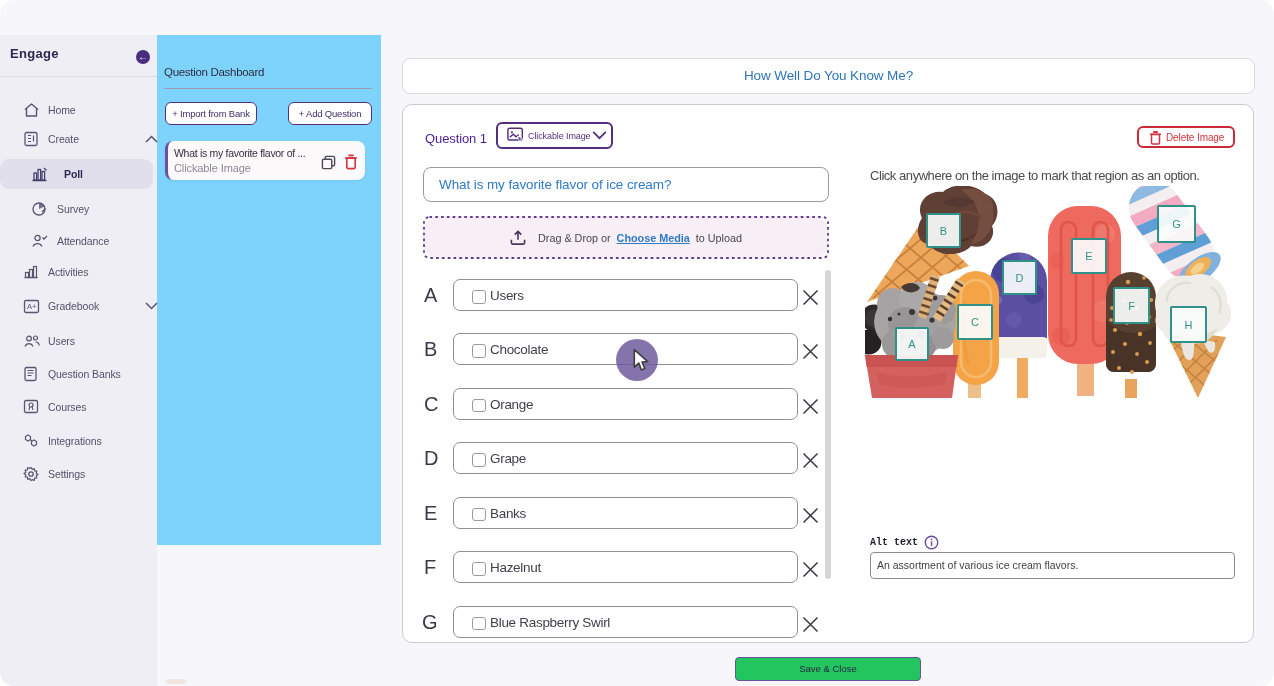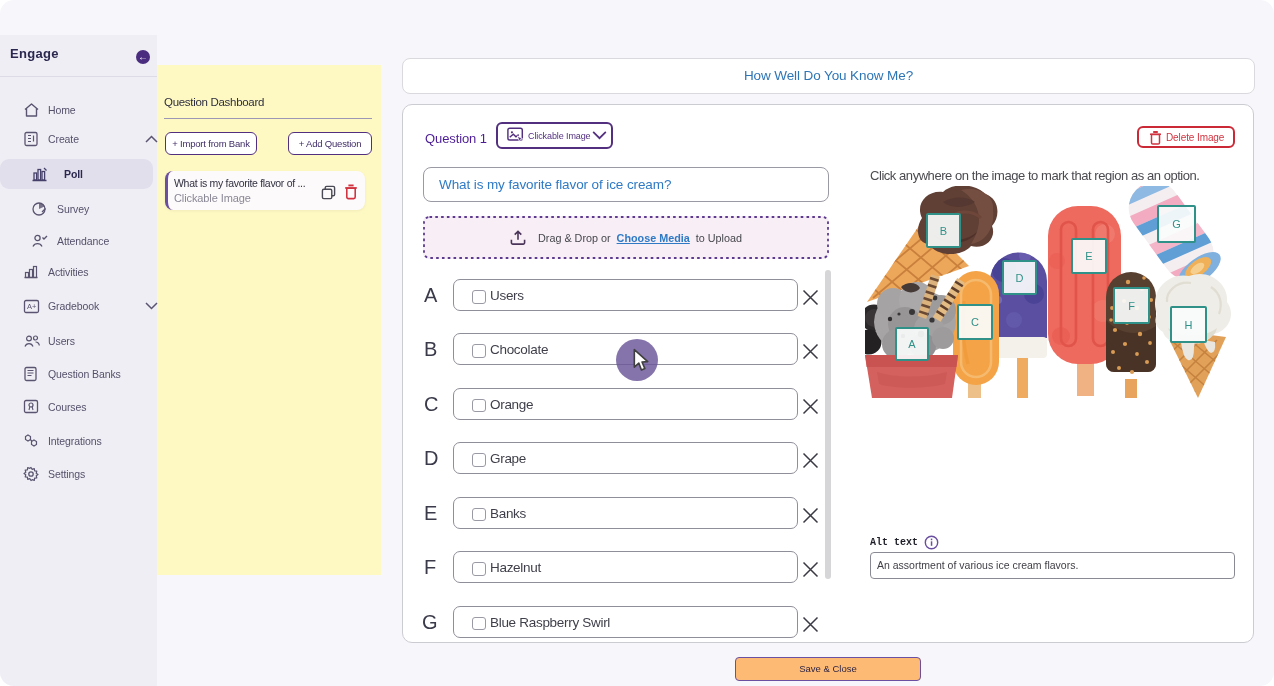--- a/index.html
+++ b/index.html
@@ -19,50 +19,50 @@
 .collapse { position:absolute; left:136px; top:15px; width:14px; height:14px; border-radius:50%; background:#4b2d7f; color:#fff; font-size:10px; line-height:13px; text-align:center; }
 .sdiv { position:absolute; left:0; top:41px; width:157px; height:1px; background:#dddbe6; }
 .mi { position:absolute; left:0; width:157px; height:28px; display:flex; align-items:center; color:#55516b; font-size:10.5px; letter-spacing:-0.1px;margin-left:12px; }
 .mi svg { position:absolute; left:11px; }
 .mi .t { position:absolute; left:36px; }
 .mi.sub svg { left:19px; }
 .mi.sub .t { left:45px; }
 .mi .chev { position:absolute; left:133px; }
 .pill { position:absolute; left:0; top:124px; width:153px; height:30px; background:#e2dfed; border-radius:9px; }
 
-.dash { position:absolute; left:157px; top:35px; width:224px; height:510px; background:#fef9c3;margin-top:30px; }
+.dash { position:absolute; left:157px; top:35px; width:224px; height:510px; background:#7dd3fc; }
 .dash h2 { position:absolute; left:7px; top:31px; font-size:11.5px; color:#2e2e3e; font-weight:normal; letter-spacing:-0.3px; }
 .dash .line { position:absolute; left:7px; top:53px; width:208px; height:1px; background:#9b97b5; }
 .dbtn { position:absolute; top:67px; height:23px; border:1.5px solid #53307f; border-radius:6px; background:#fff; color:#3f2d66; font-size:9.5px; display:flex; align-items:center; justify-content:center; letter-spacing:-0.2px; white-space:nowrap; }
 .qcard { position:absolute; left:8px; top:106px; width:200px; height:39px; background:#fdfafb; border-left:3px solid #6b4fa0; border-radius:8px; box-shadow:0 1px 3px rgba(0,0,0,0.06); }
 .qcard .l1 { position:absolute; left:6px; top:6px; font-size:10.5px; color:#303040; letter-spacing:-0.3px; white-space:nowrap; }
 .qcard .l2 { position:absolute; left:6px; top:21px; font-size:11px; color:#8a8795; letter-spacing:-0.1px; }
 
 .titlecard { position:absolute; left:402px; top:58px; width:853px; height:36px; background:#fff; border:1px solid #d9d9de; border-radius:8px; text-align:center; line-height:34px; font-size:13.5px; color:#2e75b6; letter-spacing:-0.1px; }
 .maincard { position:absolute; left:402px; top:104px; width:852px; height:539px; background:#fff; border:1px solid #cbcbd2; border-radius:10px; }
 .q1 { position:absolute; left:22px; top:26px; font-size:13px; color:#4c1d95; letter-spacing:-0.1px; }
 .qtype { position:absolute; left:93px; top:17px; width:117px; height:27px; border:2px solid #53307f; border-radius:6px; display:flex; align-items:center; }
 .qtype .t { position:absolute; left:30px; font-size:9px; color:#53307f; letter-spacing:-0.1px; white-space:nowrap; }
 .delimg { position:absolute; left:734px; top:21px; width:98px; height:22px; border:2px solid #cc2936; border-radius:6px; color:#d13440; font-size:10px; display:flex; align-items:center; white-space:nowrap; letter-spacing:-0.1px; }
 .delimg .t { position:absolute; left:27px; }
 .qinput { position:absolute; left:20px; top:62px; width:406px; height:35px; border:1px solid #9a9aa4; border-radius:8px; background:#fff; line-height:33px; padding-left:15px; font-size:13.5px; color:#2f7ac5; letter-spacing:-0.1px; }
-.upload { position:absolute; left:20px; top:111px; width:406px; height:43px; background:#f7eef6; border-radius:6px; display:flex; align-items:center; justify-content:center; font-size:10.8px; color:#47474d; letter-spacing:0; white-space:nowrap; }
+.upload { position:absolute; left:20px; top:111px; width:406px; height:43px; background:#f7eef6; border-radius:17px; display:flex; align-items:center; justify-content:center; font-size:10.8px; color:#47474d; letter-spacing:0; white-space:nowrap; }
 .upload b { color:#2f7ac5; text-decoration:underline; font-weight:bold; margin:0 3px; }
 .opt { position:absolute; left:0; }
 .opt .letter { position:absolute; left:21px; top:5px; font-size:20px; color:#3a3a4a; }
 .opt .box { position:absolute; left:50px; top:0; width:345px; height:32px; border:1px solid #8f8f99; border-radius:7px; background:#fff; }
 .opt .cb { position:absolute; left:18px; top:10px; width:13.5px; height:13.5px; border:1px solid #9a9aa4; border-radius:3px; }
 .opt .txt { position:absolute; left:36px; top:8px; font-size:13.5px; color:#3f3f4a; letter-spacing:-0.3px; }
 .opt .x { position:absolute; left:399px; top:10px; }
 .sbar { position:absolute; left:421.5px; top:165px; width:6px; height:309px; background:#d6d6d8; border-radius:3px; }
 .cursor { position:absolute; left:213px; top:234px; width:42px; height:42px; border-radius:50%; background:rgba(106,86,152,0.82); }
 .instr { position:absolute; left:467px; top:63px; font-size:13px; color:#4b4b50; letter-spacing:-0.45px; white-space:nowrap; }
 .alt-label { position:absolute; left:467px; top:430px; font-size:10px; color:#1e1e28; font-weight:bold; display:flex; align-items:center;font-family:Liberation Mono, monospace; }
 .altinput { position:absolute; left:467px; top:447px; width:365px; height:27px; border:1px solid #8a8a94; border-radius:4px; font-size:10.5px; color:#3f3f46; line-height:25px; padding-left:6px; background:#fff; }
-.save { position:absolute; left:735px; top:657px; width:186px; height:24px; background:#fdba74; border:1px solid #6b4fa0; border-radius:4px; text-align:center; line-height:22px; font-size:9.5px; color:#2e2545; letter-spacing:0; }
+.save { position:absolute; left:735px; top:657px; width:186px; height:24px; background:#22c55e; border:1px solid #6b4fa0; border-radius:4px; text-align:center; line-height:22px; font-size:9.5px; color:#2e2545; letter-spacing:0; }
 .ilabel { position:absolute; width:35px; height:35px; background:rgba(250,252,252,0.92); border:2px solid #2f9188; border-radius:2px; color:#2f9188; font-size:11px; display:flex; align-items:center; justify-content:center; }
 </style>
 </head>
 <body>
 <div class="app">
 
   <div class="titlecard">How Well Do You Know Me?</div>
   <div class="maincard">
     <div class="q1">Question 1</div>
     <div class="qtype">

